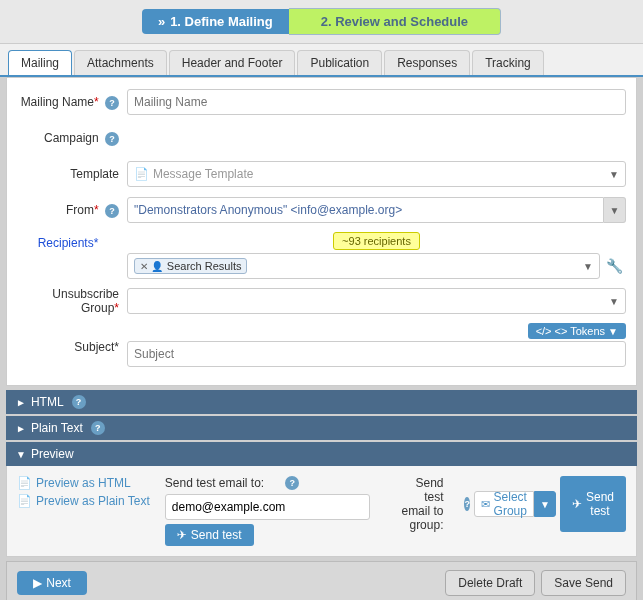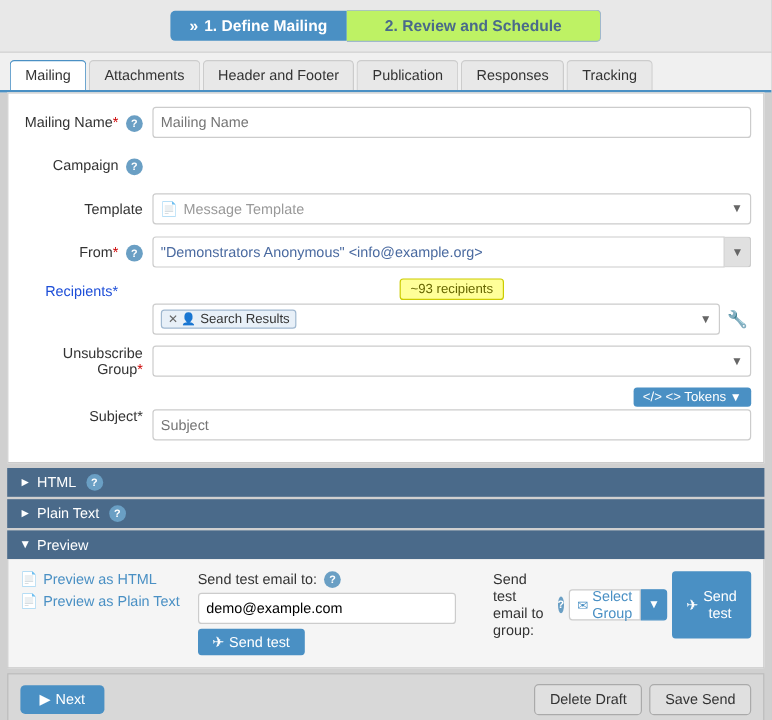--- a/index.html
+++ b/index.html
@@ -354,21 +354,22 @@
       display: flex;
       flex-direction: row;
       gap: 4px;
       padding-left: 16px;
     }
     .preview-label {
       font-size: 12px;
       color: #333;
       display: flex;
       align-items: center;
-      gap: 3px;
+      gap: 18px;
+      text-align: right;
     }
     .send-test-btn {
       background: #4a90c4;
       color: white;
       border: none;
       border-radius: 3px;
       padding: 4px 12px;
       font-size: 12px;
       cursor: pointer;
       display: flex;

